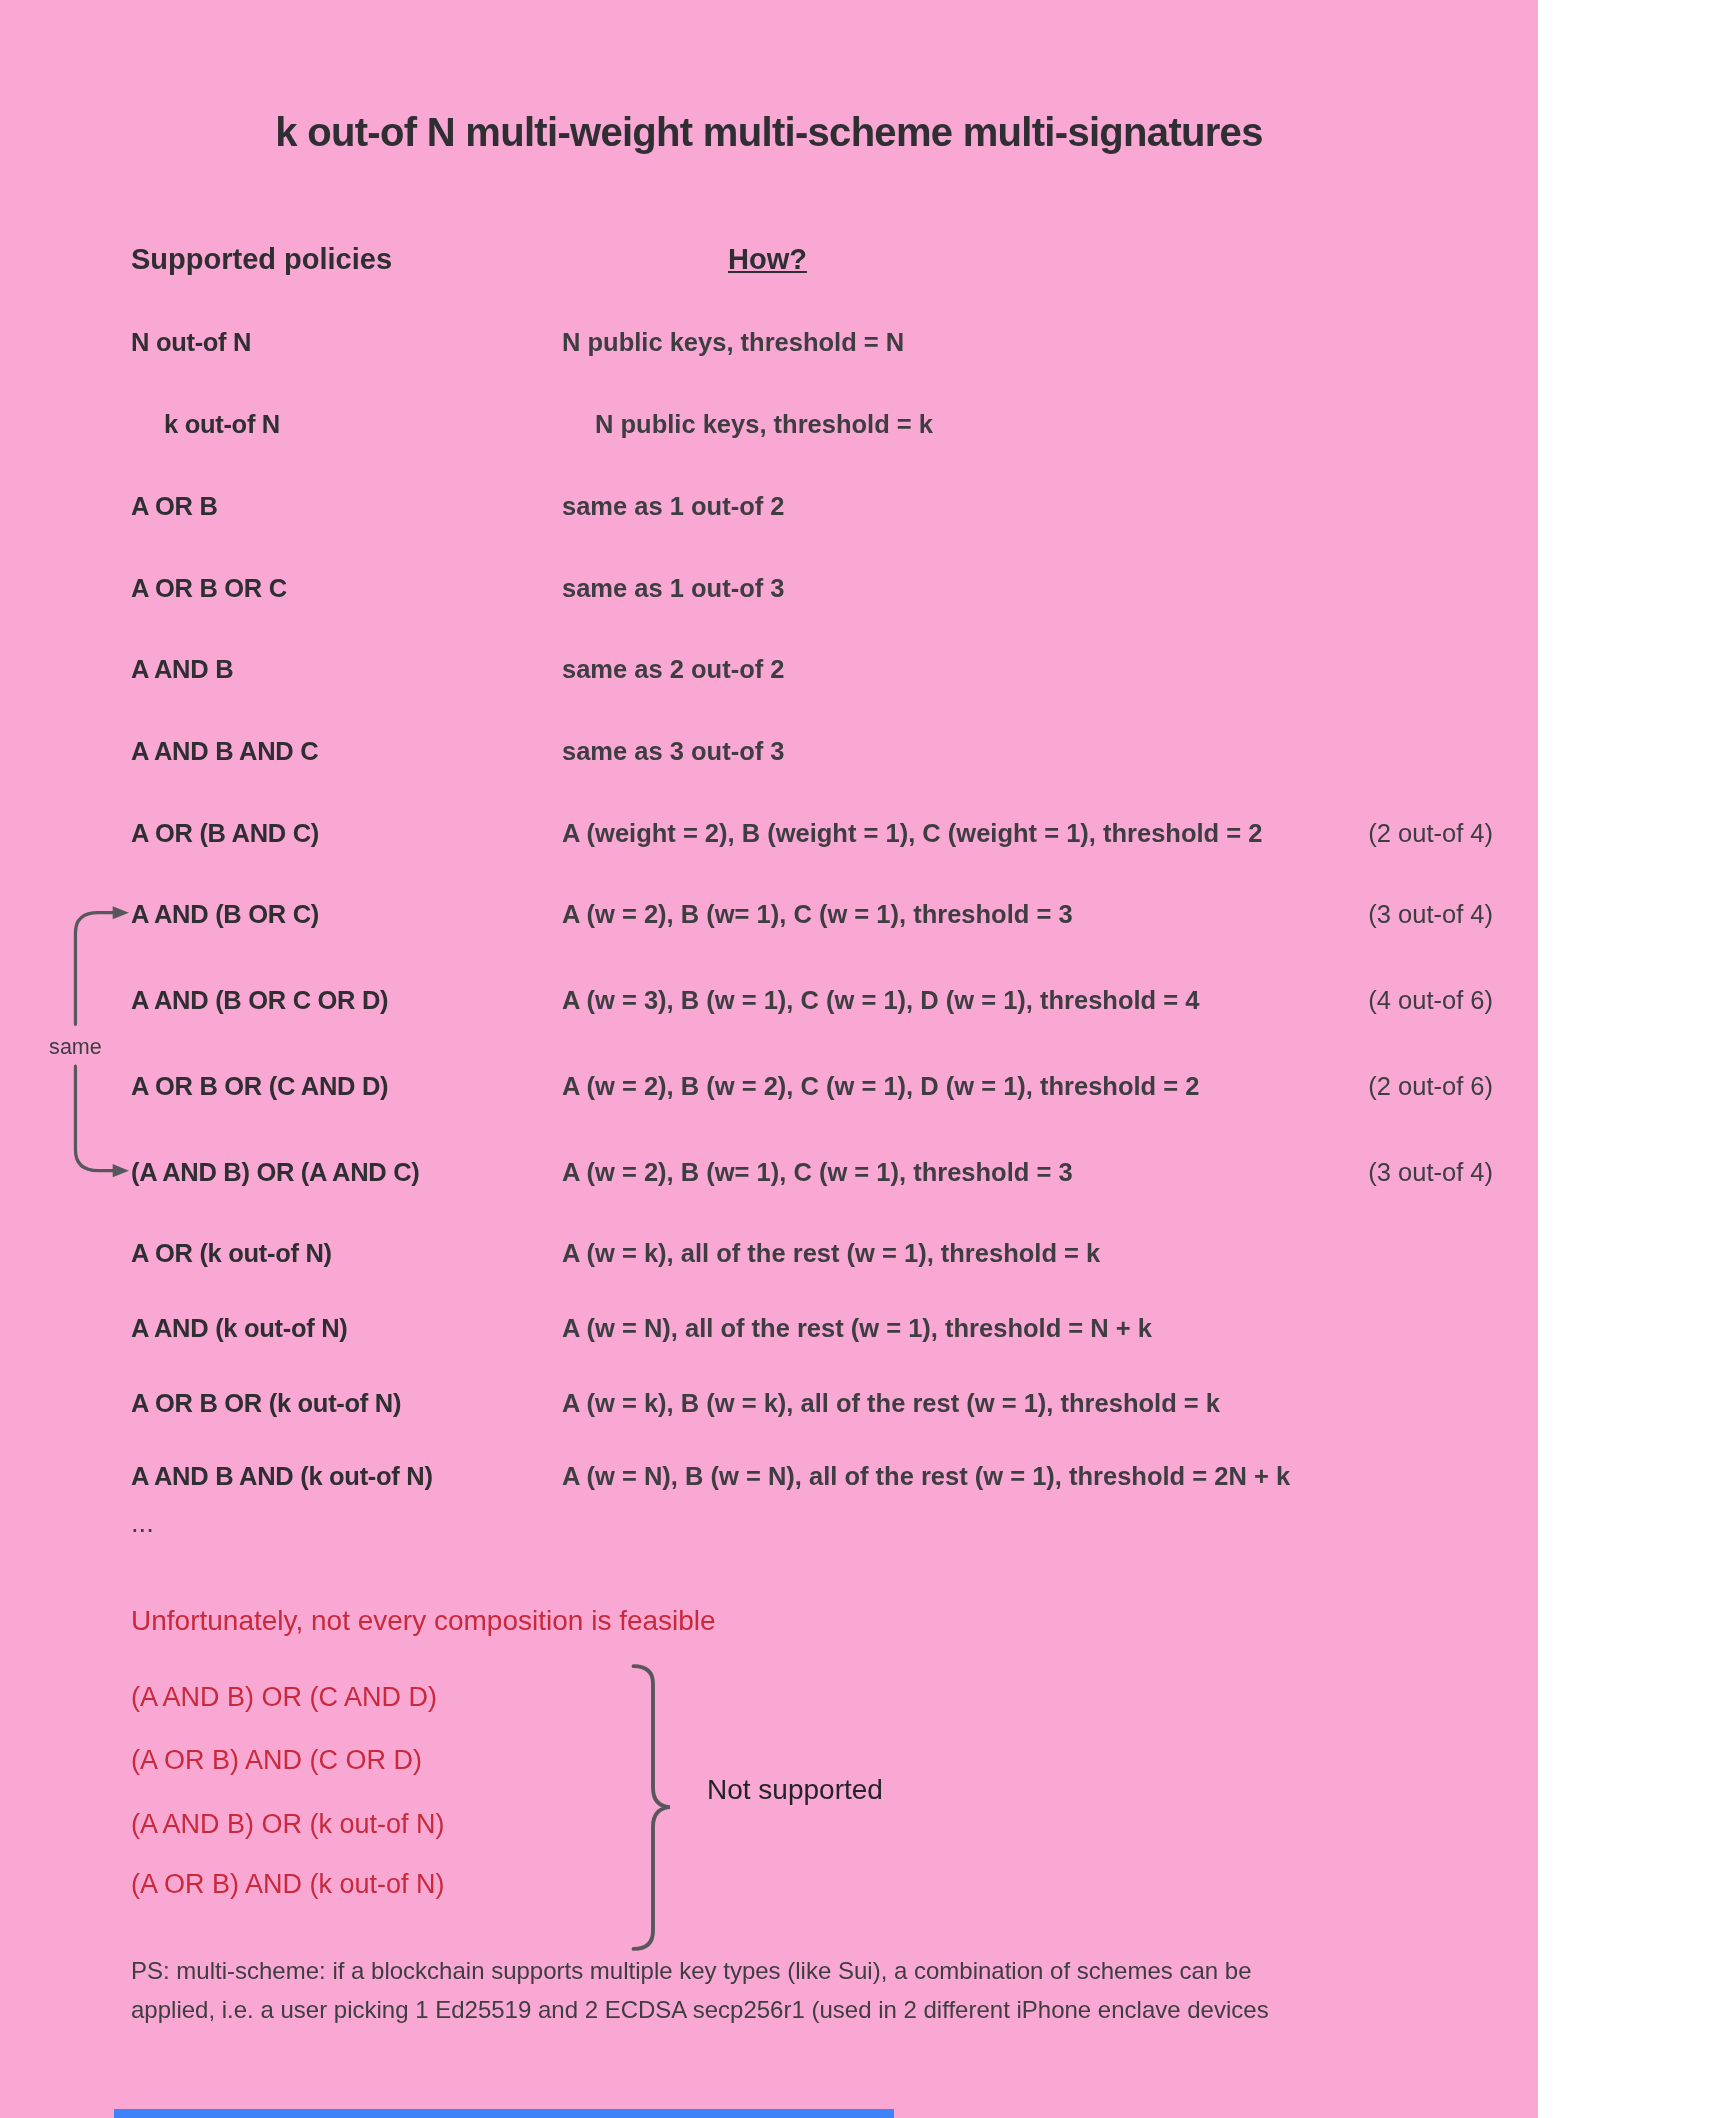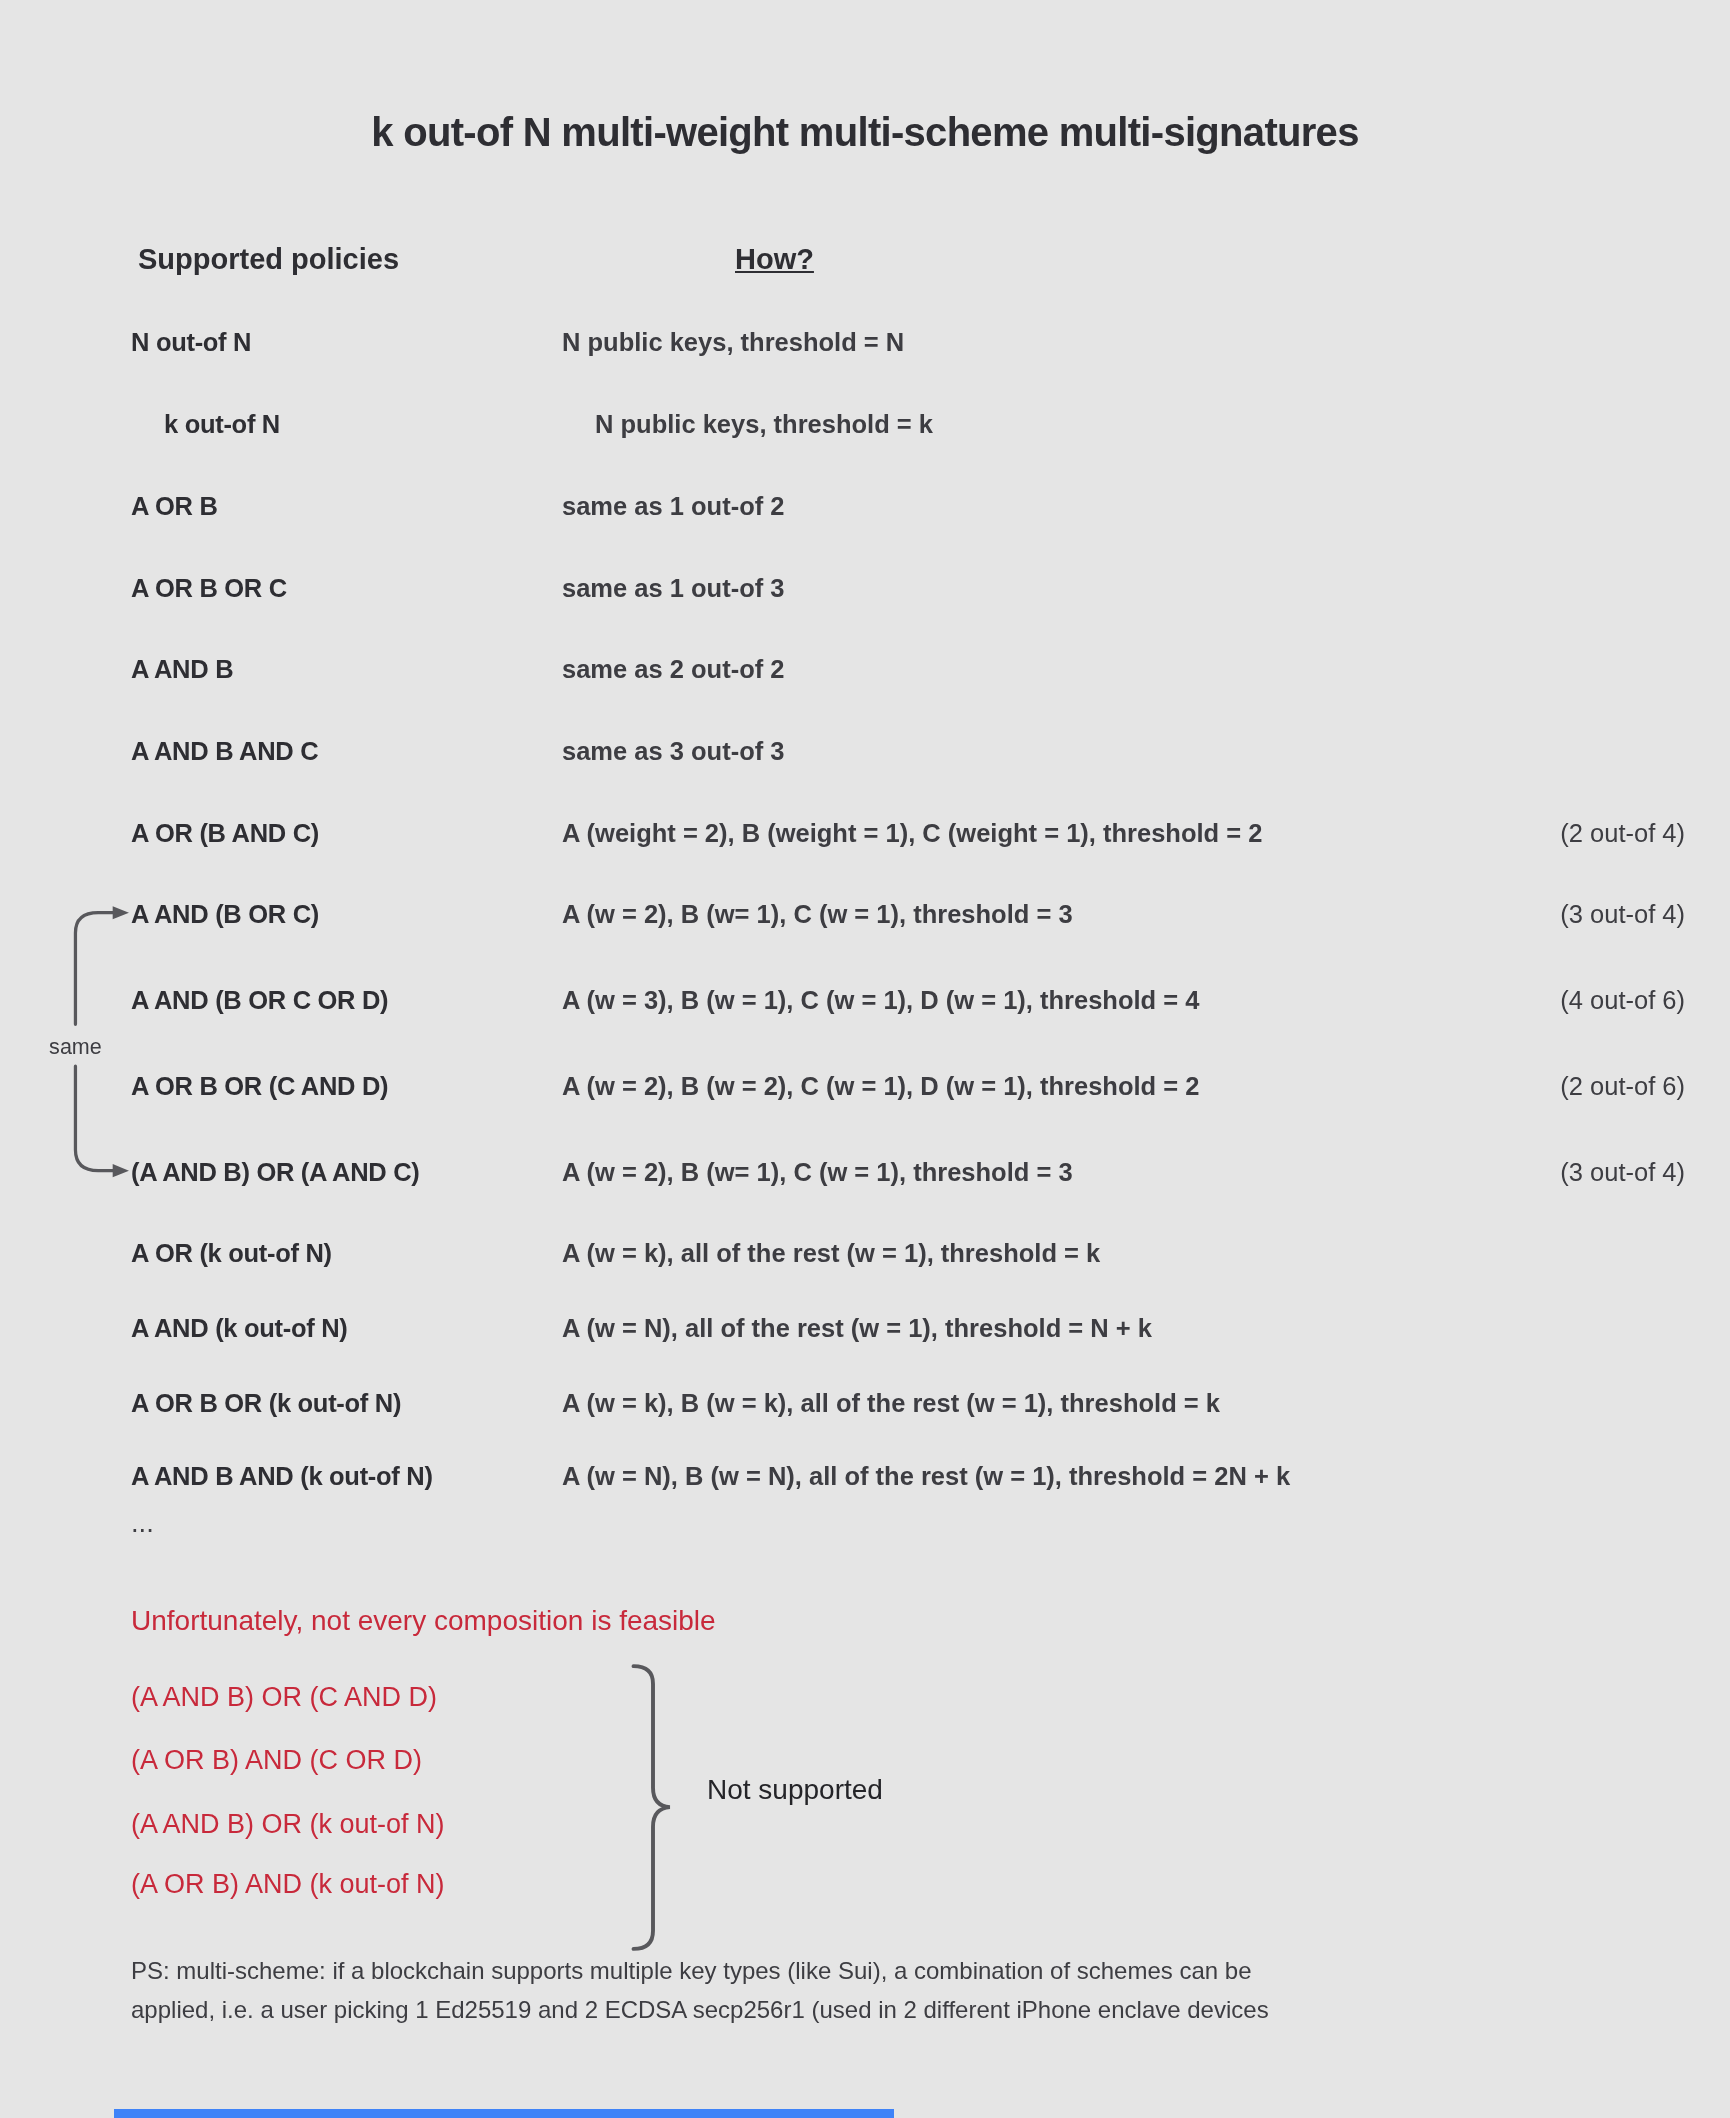--- a/index.html
+++ b/index.html
@@ -4,26 +4,26 @@
 <style>
   :root{
     --text:#2e2e33;
     --how:#3d3d42;
     --red:#c8293b;
     --connector:#58585c;
     --bluebar:#3f83f8;
   }
   *{margin:0;padding:0;box-sizing:border-box;}
   body{background:#ffffff;font-family:"Liberation Sans", sans-serif;}
-  #page{position:relative;width:1730px;height:2119px;background:#e5e5e5;overflow:hidden;}
+  #page{position:relative;width:1538px;height:2119px;background:#f9a8d4;overflow:hidden;}
 
   .title{position:absolute;top:110px;left:0;width:100%;text-align:center;
          font-size:40px;font-weight:700;color:var(--text);letter-spacing:-0.7px;}
 
-  .col-head{position:absolute;top:243px;font-size:29px;font-weight:700;color:var(--text);margin-left:7px;}
+  .col-head{position:absolute;top:243px;font-size:29px;font-weight:700;color:var(--text);}
   #col-policy{left:131px;}
   #col-how{left:728px;text-decoration:underline;}
 
   .row{position:absolute;left:0;width:100%;height:33px;font-size:25.5px;line-height:31px;}
   .row .policy{position:absolute;left:131px;font-weight:700;color:var(--text);letter-spacing:-0.3px;white-space:nowrap;}
   .row .how{position:absolute;left:562px;font-weight:700;color:var(--how);white-space:nowrap;}
   .row .note{position:absolute;right:45px;font-weight:400;color:var(--how);white-space:nowrap;}
 
   .ellipsis{position:absolute;left:131px;top:1507px;font-size:27.4px;color:var(--how);}
 

